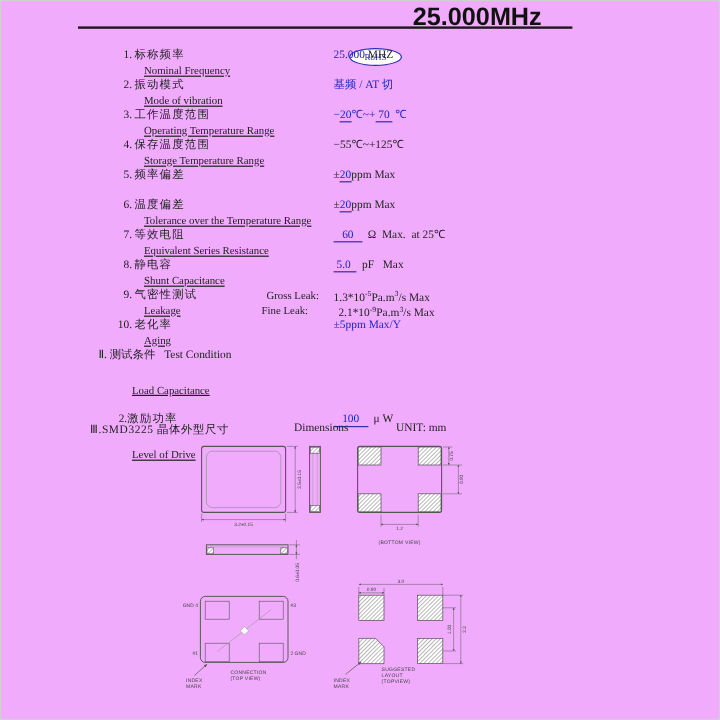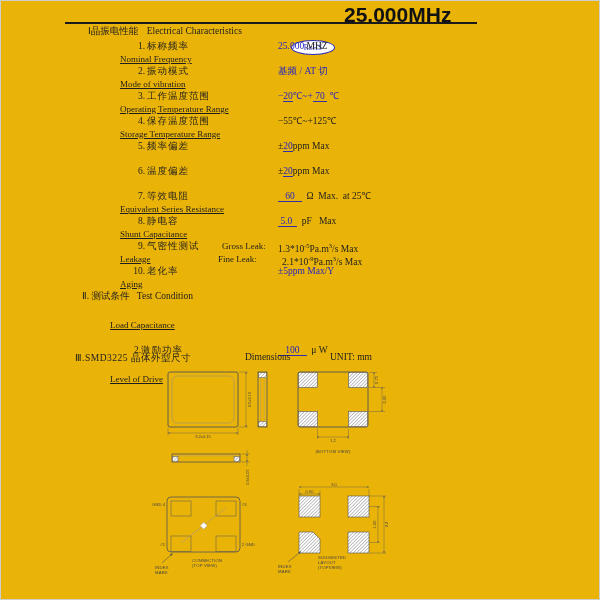--- a/index.html
+++ b/index.html
@@ -1,41 +1,41 @@
 <!DOCTYPE html>
 <html><head>
 <meta charset="utf-8">
 <style>
   html,body { margin:0; padding:0; }
   body {
     width:600px; height:600px; background:#ffffff; position:relative;
     font-family:"Liberation Serif", serif; color:#1e1e1e; overflow:hidden;
   }
-  .page { position:absolute; inset:0; background:#eab308; box-shadow: inset 0 0 0 1px #cfcfcf; }
+  .page { position:absolute; inset:0; background:#f0abfc; box-shadow: inset 0 0 0 1px #cfcfcf; }
 
   .freq {
     position:absolute; top:3px; left:344px; width:176px;
     font-family:"Liberation Sans", sans-serif; font-weight:bold;
     font-size:21px; letter-spacing:0px; color:#111; text-align:left; white-space:nowrap;
   }
   .header-rule { position:absolute; top:22px; left:65px; width:412px; height:2px; background:#1a1a1a; }
 
   .sec1-title { position:absolute; top:25px; left:88px; font-size:9.5px; white-space:nowrap; }
   .sec1-title .en { margin-left:6px; }
 
   .rohs {
     position:absolute; top:40px; left:291px; width:42px; height:13px;
     border:1.4px solid #2a2ab8; border-radius:50%;
     color:#2a2ab8; font-size:7.5px; line-height:13px; text-align:center;
     background:#fff;
   }
 
   .specs { position:absolute; top:40px; left:0; width:600px; }
   .row { position:relative; height:25px; white-space:nowrap; }
-  .l1 { height:12.5px; line-height:12.5px; font-size:9.5px;padding-left:35px; }
+  .l1 { height:12.5px; line-height:12.5px; font-size:9.5px; }
   .l2 { height:12.5px; line-height:12.5px; font-size:9px; margin-left:120px;text-decoration:underline; }
   .num { display:inline-block; margin-left:88px; width:22px; text-align:right; }
   .zh { margin-left:2px; letter-spacing:1px; }
   .val { position:absolute; left:278px; top:0; height:12.5px; line-height:12.5px; font-size:9.5px; white-space:pre; }
   .val2 { top:12.5px; left:282px; }
   .leak-lab { position:absolute; left:222px; top:0; height:12.5px; line-height:12.5px; font-size:9px; }
   .leak-lab.f { top:12.5px; left:218px; }
 
   .s-b  { color:#1e1e1e; }
   .s-bl { color:#2424c0; }
@@ -59,24 +59,20 @@
   .pin { font-size:4.2px; fill:#444; font-family:"Liberation Sans", sans-serif; }
 </style>
 </head>
 <body>
 
 <div class="page">
 
   <div class="freq">25.000MHz</div>
   <div class="header-rule"></div>
 
-  <div class="sec1-title">
-    <span class="zh1">Ⅰ晶振电性能</span>
-    <span class="en">Electrical Characteristics</span>
-  </div>
   <div class="rohs">RoHS</div>
 
   <div class="specs">
 
     <div class="row">
       <div class="l1"><span class="num">1.</span><span class="zh">标称频率</span><span class="val"><span class="s-bl">25.000</span><span class="s-b"> MHZ</span></span></div>
       <div class="l2">Nominal Frequency</div>
     </div>
 
     <div class="row">
@@ -93,20 +89,21 @@
       <div class="l1"><span class="num">4.</span><span class="zh">保存温度范围</span><span class="val"><span class="s-b">−55℃~+125℃</span></span></div>
       <div class="l2">Storage Temperature Range</div>
     </div>
 
     <div class="row">
       <div class="l1"><span class="num">5.</span><span class="zh">频率偏差</span><span class="val"><span class="s-b">±</span><span class="s-u">20</span><span class="s-b">ppm Max</span></span></div>
     </div>
 
     <div class="row">
       <div class="l1"><span class="num">6.</span><span class="zh">温度偏差</span><span class="val"><span class="s-b">±</span><span class="s-u">20</span><span class="s-b">ppm Max</span></span></div>
+      <div class="l2">Tolerance over the Temperature Range</div>
     </div>
 
     <div class="row">
       <div class="l1"><span class="num">7.</span><span class="zh">等效电阻</span><span class="val"><span class="s-u">   60   </span><span class="s-b">  Ω  Max.  at 25℃</span></span></div>
       <div class="l2">Equivalent Series Resistance</div>
     </div>
 
     <div class="row">
       <div class="l1"><span class="num">8.</span><span class="zh">静电容</span><span class="val"><span class="s-u"> 5.0  </span><span class="s-b">  pF   Max</span></span></div>
       <div class="l2">Shunt Capacitance</div>

